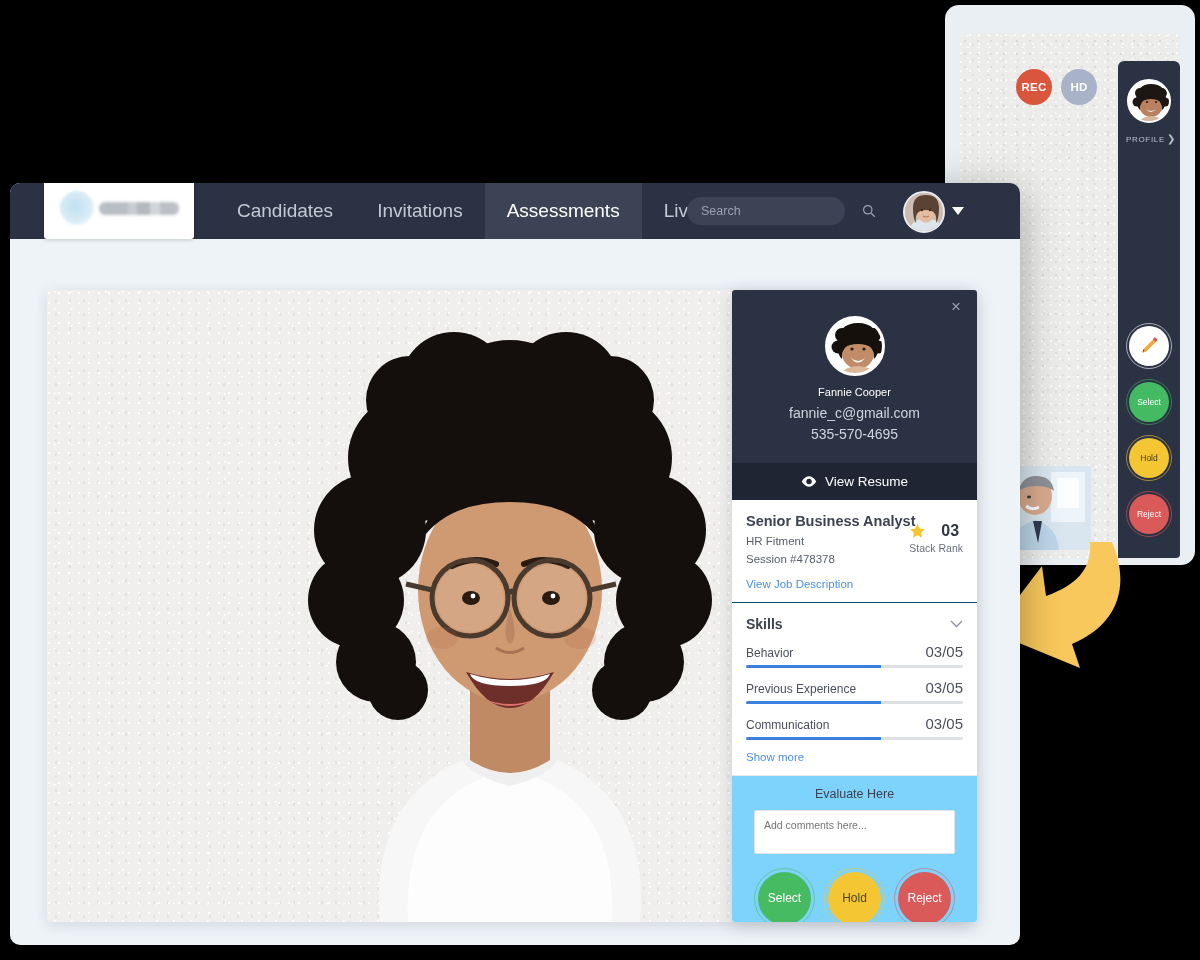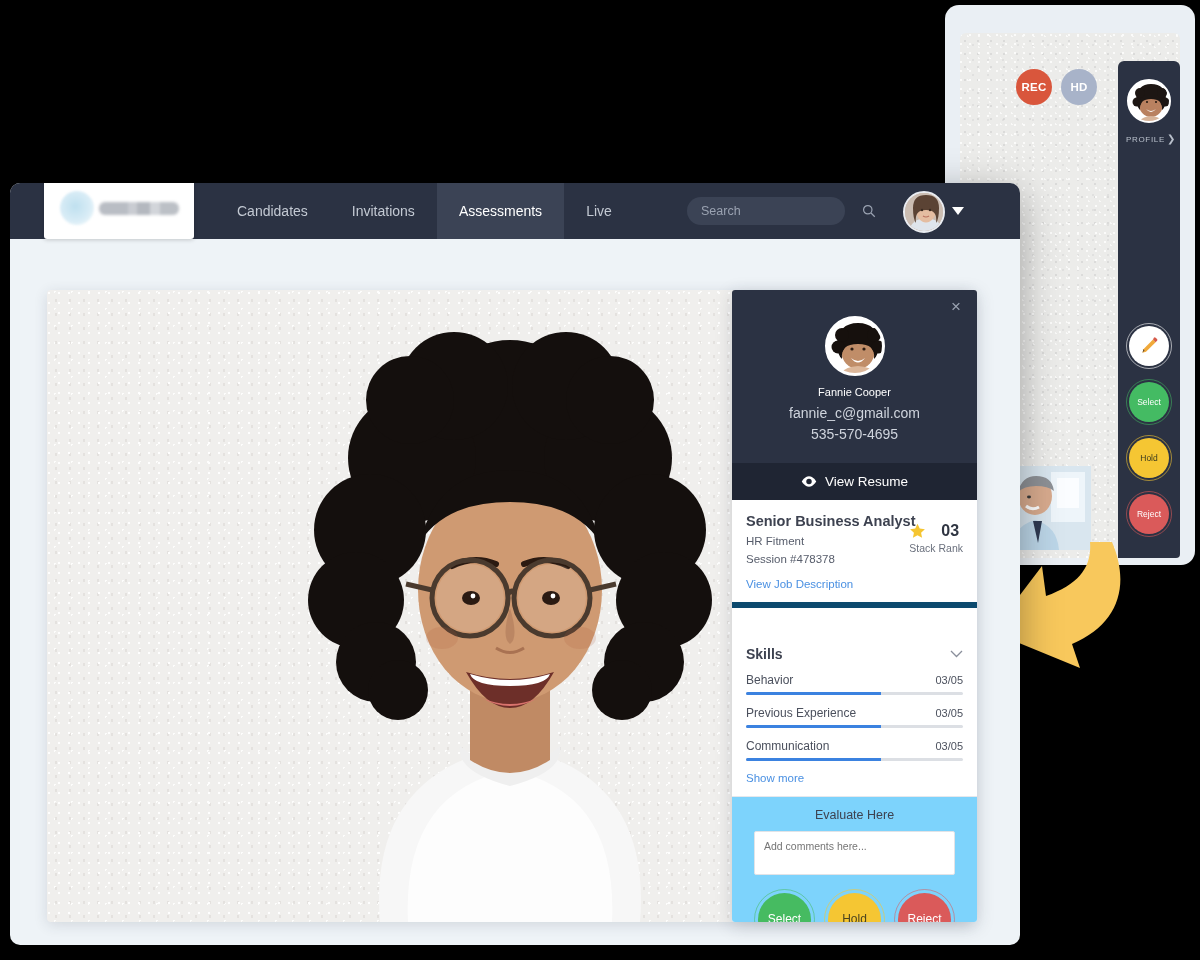--- a/index.html
+++ b/index.html
@@ -118,21 +118,21 @@
     filter: blur(1.2px);
   }
   .logo-word {
     width:80px; height:13px; border-radius:6px;
     background: linear-gradient(90deg,#b9bdc4 0 36%, #c9ccd2 36% 48%, #b4b8bf 48% 64%, #d2d5da 64% 76%, #bcc0c6 76% 100%);
     filter: blur(1.8px);
   }
   .nav { position:absolute; left:205px; top:0; height:56px; display:flex; align-items:stretch; }
   .nav-item {
     display:flex; align-items:center; padding:0 22px;
-    color:#c3c9d3; font-size:14px; height:56px;
+    color:#c3c9d3; font-size:19px; height:56px;
   }
   .nav-item.active { background:#3b4355; color:#ffffff; }
 
   .search-wrap {
     position:absolute; right:175px; top:14px;
     width:158px; height:28px; background:#3b4355;
     border-radius:14px; display:flex; align-items:center; padding:0 14px;
   }
   .search-input {
     background:transparent; border:0; outline:0; flex:1;
@@ -188,38 +188,38 @@
   }
   .dc-name { font-size:11px; font-weight:400; margin-bottom:5px; }
   .dc-email, .dc-phone { font-size:14px; color:#cfd4dd; line-height:1.5; }
   .dc-resume {
     background:#1f2533; color:#ffffff; text-align:center;
     padding:11px 0; font-size:13.5px; display:flex;
     align-items:center; justify-content:center; gap:8px;
   }
   .eye-icon { width:16px; height:11px; }
 
-  .dc-job { padding:13px 14px 12px; border-bottom:6px solid #0c4a6e; position:relative; }
+  .dc-job { padding:13px 14px 12px; border-bottom:1px solid #0c4a6e; position:relative; }
   .job-title { font-size:14.5px; color:#3d4250; font-weight:bold; margin-bottom:4px; }
   .job-sub { font-size:11.5px; color:#575d6b; line-height:1.55; }
   .job-link { font-size:11.5px; color:#4a90e2; margin-top:9px; display:block; }
   .stack-wrap { position:absolute; right:14px; top:22px; text-align:center; }
   .stack-top { display:flex; align-items:center; gap:15px; }
   .star-icon { width:17px; height:17px; }
   .stack-num { font-size:16px; font-weight:bold; color:#2f3542; }
   .stack-label { font-size:10.5px; color:#6a707d; margin-top:2px; }
 
   .dc-skills { padding:13px 14px 12px; border-bottom:1px solid #e6e8ec; }
-  .skills-head { display:flex; justify-content:space-between; align-items:center; margin-bottom:11px;margin-top:25px; }
+  .skills-head { display:flex; justify-content:space-between; align-items:center; margin-bottom:11px; }
   .skills-title { font-size:14px; color:#3d4250; font-weight:bold; }
   .chev-icon { width:13px; height:8px; }
   .skill-row { margin-bottom:11px; }
   .skill-line { display:flex; justify-content:space-between; align-items:baseline; margin-bottom:5px; }
   .skill-name { font-size:12px; color:#4b505d; }
-  .skill-score { font-size:11px; color:#4b505d; }
+  .skill-score { font-size:15px; color:#4b505d; }
   .skill-track { height:3px; background:#dcdfe4; border-radius:2px; overflow:hidden; }
   .skill-fill { height:3px; background:#3b82e0; }
   .show-more { font-size:11.5px; color:#4a90e2; margin-top:4px; display:block; }
 
   .dc-eval { flex:1; background:#7dd3fc; padding:11px 22px 14px; }
   .eval-title { text-align:center; font-size:12.5px; color:#3d4250; margin-bottom:9px; }
   .eval-box {
     width:100%; height:44px; background:#fff; border:1px solid #e1e3e7;
     border-radius:2px; padding:8px 9px; font-size:10.5px; color:#b4b8bf;
     font-family:inherit; resize:none; outline:none;

